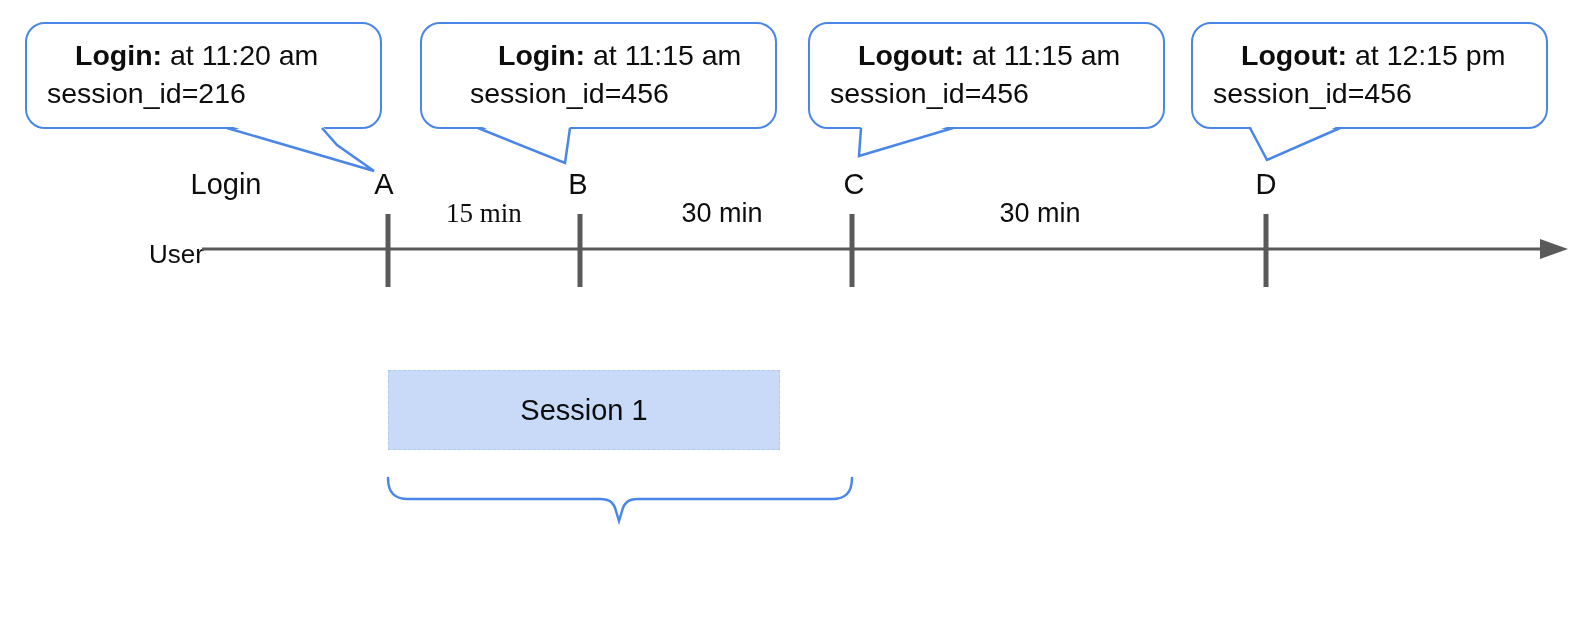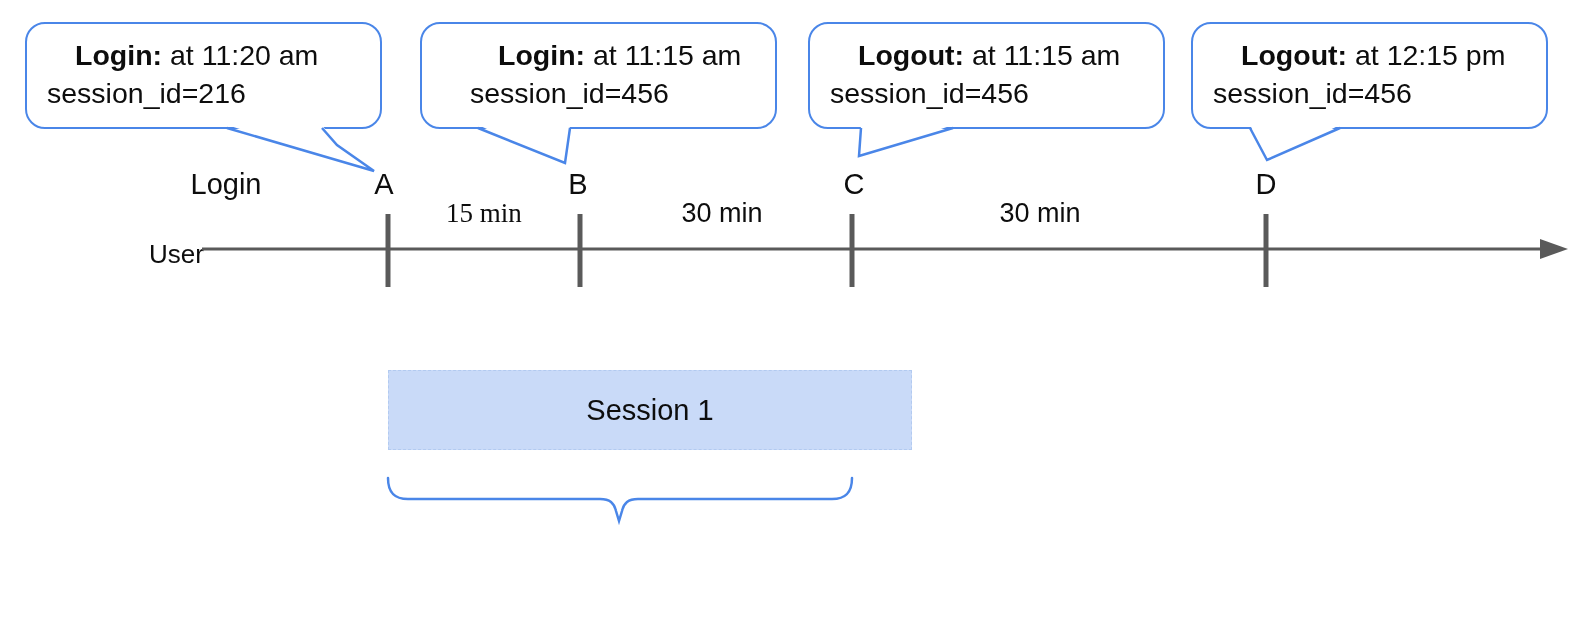--- a/index.html
+++ b/index.html
@@ -35,21 +35,21 @@
   }
   .interval{
     position:absolute;top:198px;
     font-size:27px;
     transform:translateX(-50%);
   }
   .events-label{top:168px;font-size:29px;transform:translateX(-50%);}
   .user-label{left:109px;top:239px;font-size:26px;margin-left:40px;}
   .session-box{
     position:absolute;
-    left:388px;top:370px;width:524px;height:80px;
+    left:388px;top:370px;width:392px;height:80px;
     box-sizing:border-box;
     background:#c9daf8;
     border:1px dashed rgba(160,190,235,0.55);
     display:flex;align-items:center;justify-content:center;
     font-size:29px;
   }
   .session-length{
     position:absolute;left:615px;top:576px;
     font-size:30px;
     transform:translateX(-50%);

